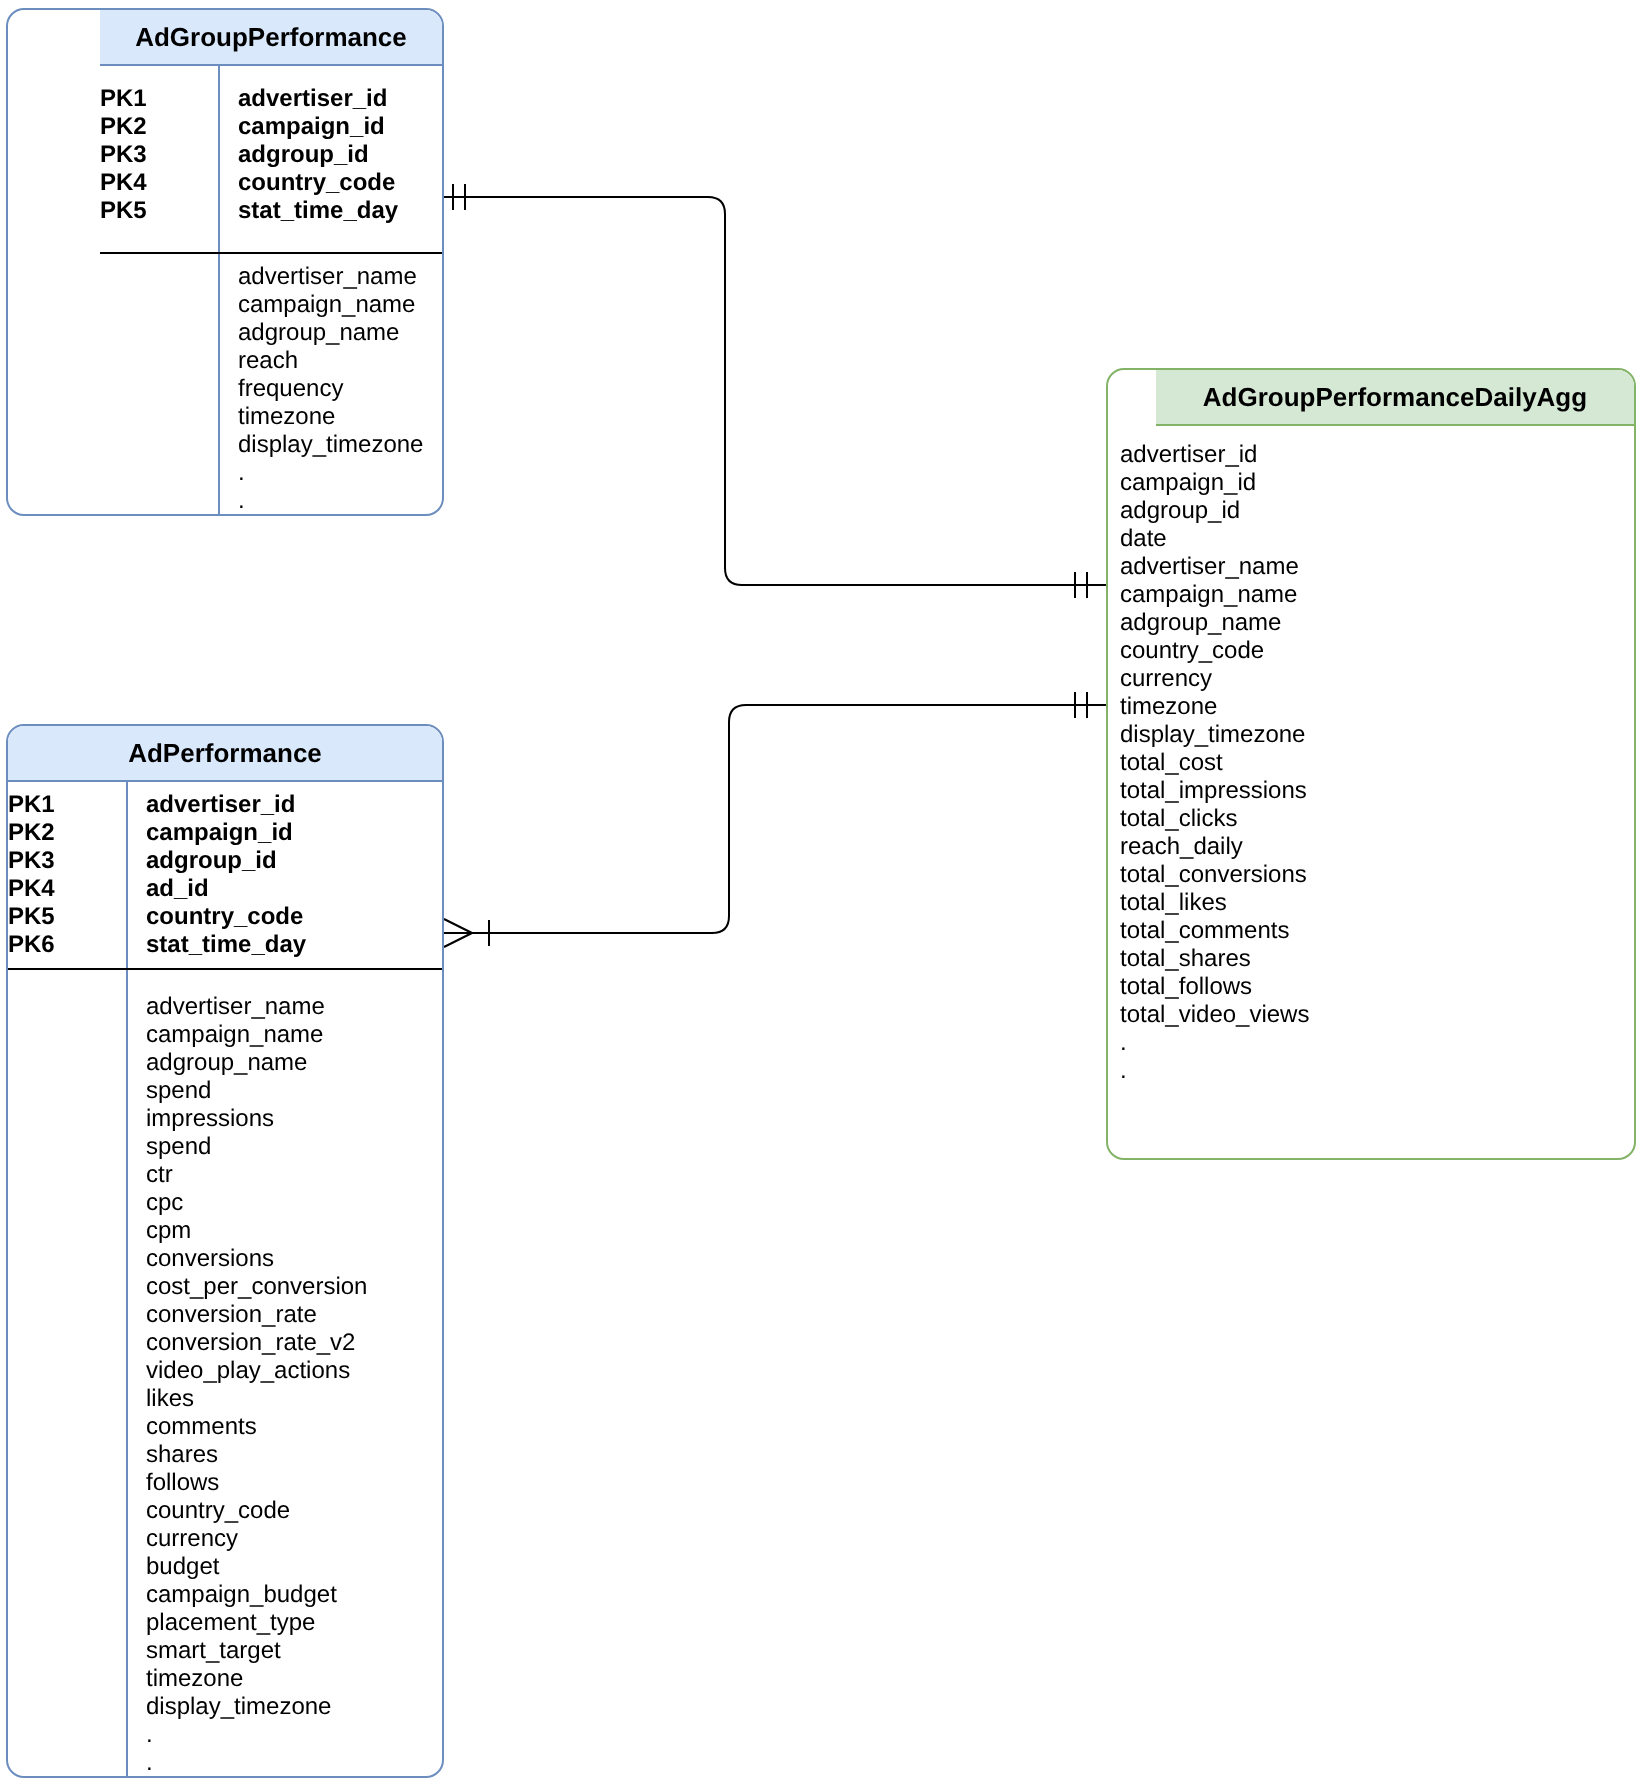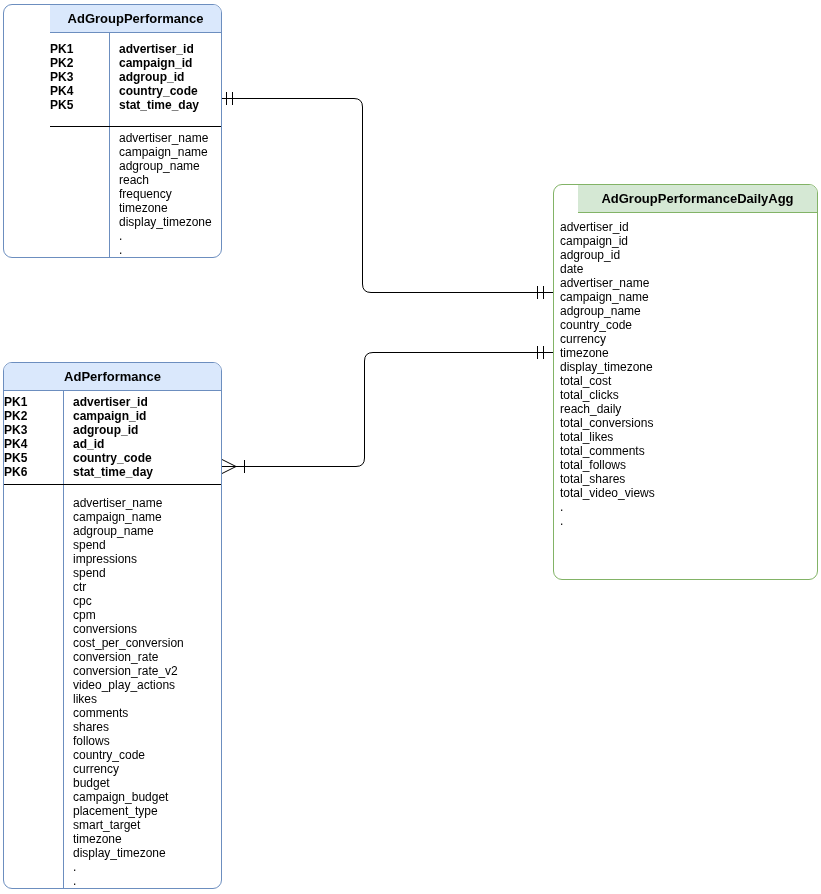--- a/index.html
+++ b/index.html
@@ -414,20 +414,23 @@
           </div>
 
           <div class="row">
             <div class="cell field">display_timezone</div>
           </div>
 
           <div class="row">
             <div class="cell field">total_cost</div>
           </div>
 
+          <div class="row">
+            <div class="cell field">total_impressions</div>
+          </div>
 
           <div class="row">
             <div class="cell field">total_clicks</div>
           </div>
 
           <div class="row">
             <div class="cell field">reach_daily</div>
           </div>
 
           <div class="row">
@@ -436,25 +439,25 @@
 
           <div class="row">
             <div class="cell field">total_likes</div>
           </div>
 
           <div class="row">
             <div class="cell field">total_comments</div>
           </div>
 
           <div class="row">
+            <div class="cell field">total_shares</div>
+          </div>
+
+          <div class="row">
             <div class="cell field">total_follows</div>
-          </div>
-
-          <div class="row">
-            <div class="cell field">total_shares</div>
           </div>
 
           <div class="row">
             <div class="cell field">total_video_views</div>
           </div>
 
           <div class="row">
             <div class="cell field">.</div>
           </div>
 

